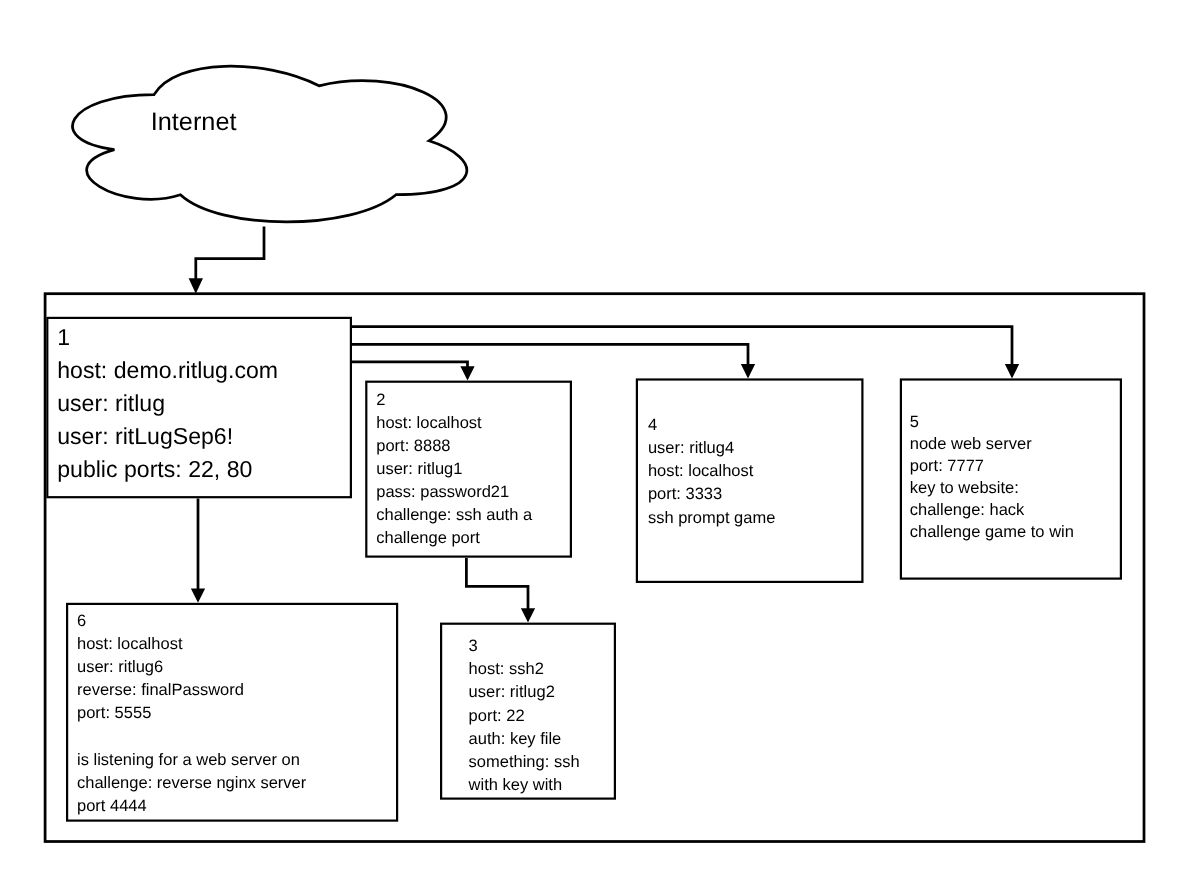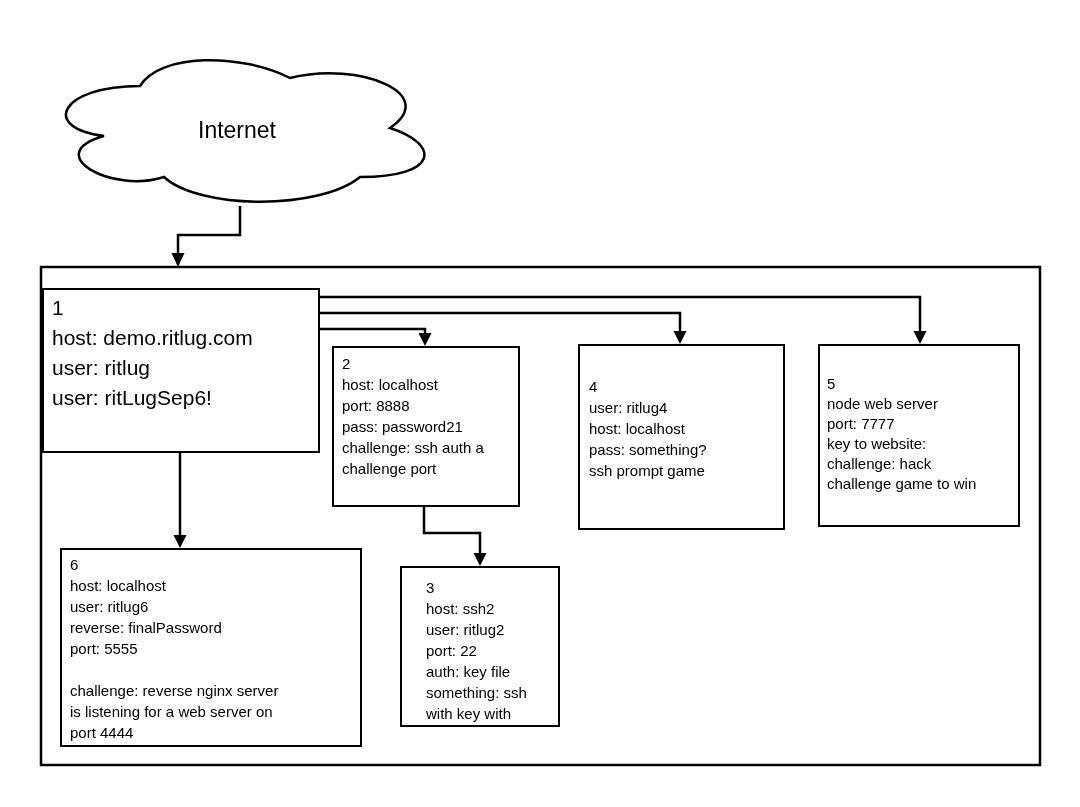--- a/index.html
+++ b/index.html
@@ -34,23 +34,23 @@
     stroke: #000000;
     stroke-width: 2.5;
   }
   .arrowhead {
     fill: #000000;
     stroke: none;
   }
   .cloud-label {
     position: absolute;
     left: 137px;
-    top: 116px;
+    top: 96px;
     width: 200px;
-    text-align: center;
+    text-align: left;
     font-size: 23px;
     line-height: 28px;
   }
   .node {
     position: absolute;
     background: #ffffff;
     border: 2.5px solid #000000;
     box-sizing: border-box;
     overflow: hidden;
   }
@@ -114,63 +114,65 @@
     <path class="arrowhead" d="M473.5,553 L486.5,553 L480,566 Z"></path>
   </svg>
 
   <div class="cloud-label">Internet</div>
 
   <div class="node node-1">
       <div class="line">1</div>
       <div class="line">host: demo.ritlug.com</div>
       <div class="line">user: ritlug</div>
       <div class="line">user: ritLugSep6!</div>
+      <div class="line">public ports: 22, 80</div>
     </div>
 
   <div class="node node-2">
       <div class="line">2</div>
       <div class="line">host: localhost</div>
       <div class="line">port: 8888</div>
+      <div class="line">user: ritlug1</div>
       <div class="line">pass: password21</div>
       <div class="line">challenge: ssh auth a</div>
       <div class="line">challenge port</div>
     </div>
 
   <div class="node node-3">
       <div class="line">3</div>
       <div class="line">host: ssh2</div>
       <div class="line">user: ritlug2</div>
       <div class="line">port: 22</div>
       <div class="line">auth: key file</div>
       <div class="line">something: ssh</div>
       <div class="line">with key with</div>
     </div>
 
   <div class="node node-4">
       <div class="line">4</div>
       <div class="line">user: ritlug4</div>
       <div class="line">host: localhost</div>
-      <div class="line">pass: something?</div>
+      <div class="line">port: 3333</div>
       <div class="line">ssh prompt game</div>
     </div>
 
   <div class="node node-5">
       <div class="line">5</div>
       <div class="line">node web server</div>
       <div class="line">port: 7777</div>
       <div class="line">key to website:</div>
       <div class="line">challenge: hack</div>
       <div class="line">challenge game to win</div>
     </div>
 
   <div class="node node-6">
       <div class="line">6</div>
       <div class="line">host: localhost</div>
       <div class="line">user: ritlug6</div>
       <div class="line">reverse: finalPassword</div>
       <div class="line">port: 5555</div>
       <div class="line">&nbsp;</div>
+      <div class="line">is listening for a web server on</div>
       <div class="line">challenge: reverse nginx server</div>
-      <div class="line">is listening for a web server on</div>
       <div class="line">port 4444</div>
     </div>
 
 </div>
 
 </body></html>

